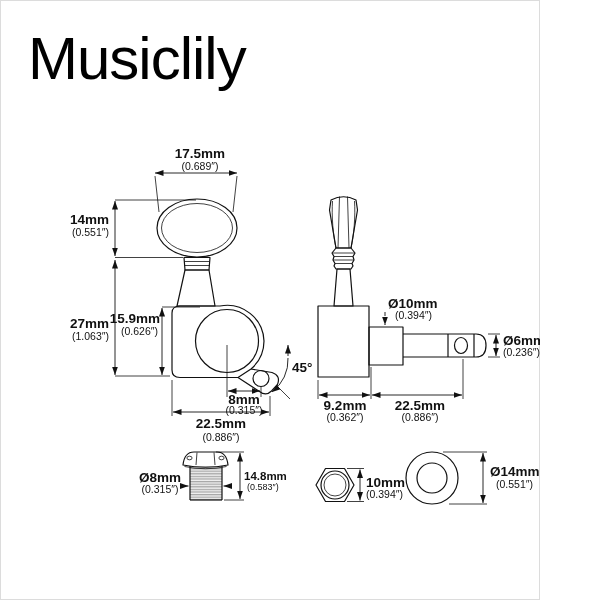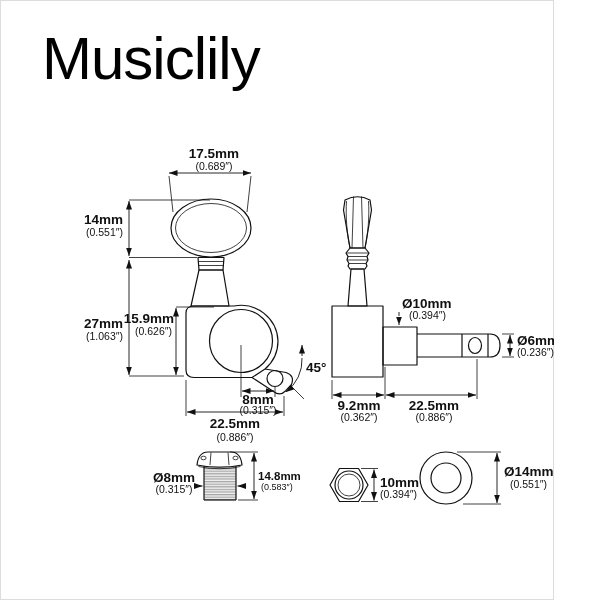--- a/index.html
+++ b/index.html
@@ -1,21 +1,20 @@
 <!DOCTYPE html>
 <html><head>
 <meta charset="utf-8">
 <style>
   html,body{margin:0;padding:0;background:#fff;}
   .canvas{
     position:relative;width:540px;height:600px;background:#ffffff;
     box-shadow:inset 0 0 0 1px #dcdcdc;
     font-family:"Liberation Sans", sans-serif;
     overflow:hidden;
-    padding-left:14px;
   }
   svg{display:block;}
   .brand{font-family:"Liberation Sans", sans-serif;font-size:60px;font-weight:400;fill:#000;letter-spacing:-1px;}
   .dm{font-family:"Liberation Sans", sans-serif;font-weight:700;font-size:13.5px;fill:#111;}
   .di{font-family:"Liberation Sans", sans-serif;font-weight:400;font-size:10.5px;fill:#111;}
   .dm.small{font-size:11.5px;}
   .di.small{font-size:9px;}
   .part{fill:none;stroke:#111;stroke-width:1.2;stroke-linejoin:round;}
   .thin{fill:none;stroke:#111;stroke-width:0.8;}
   .dim{fill:none;stroke:#111;stroke-width:0.9;}

